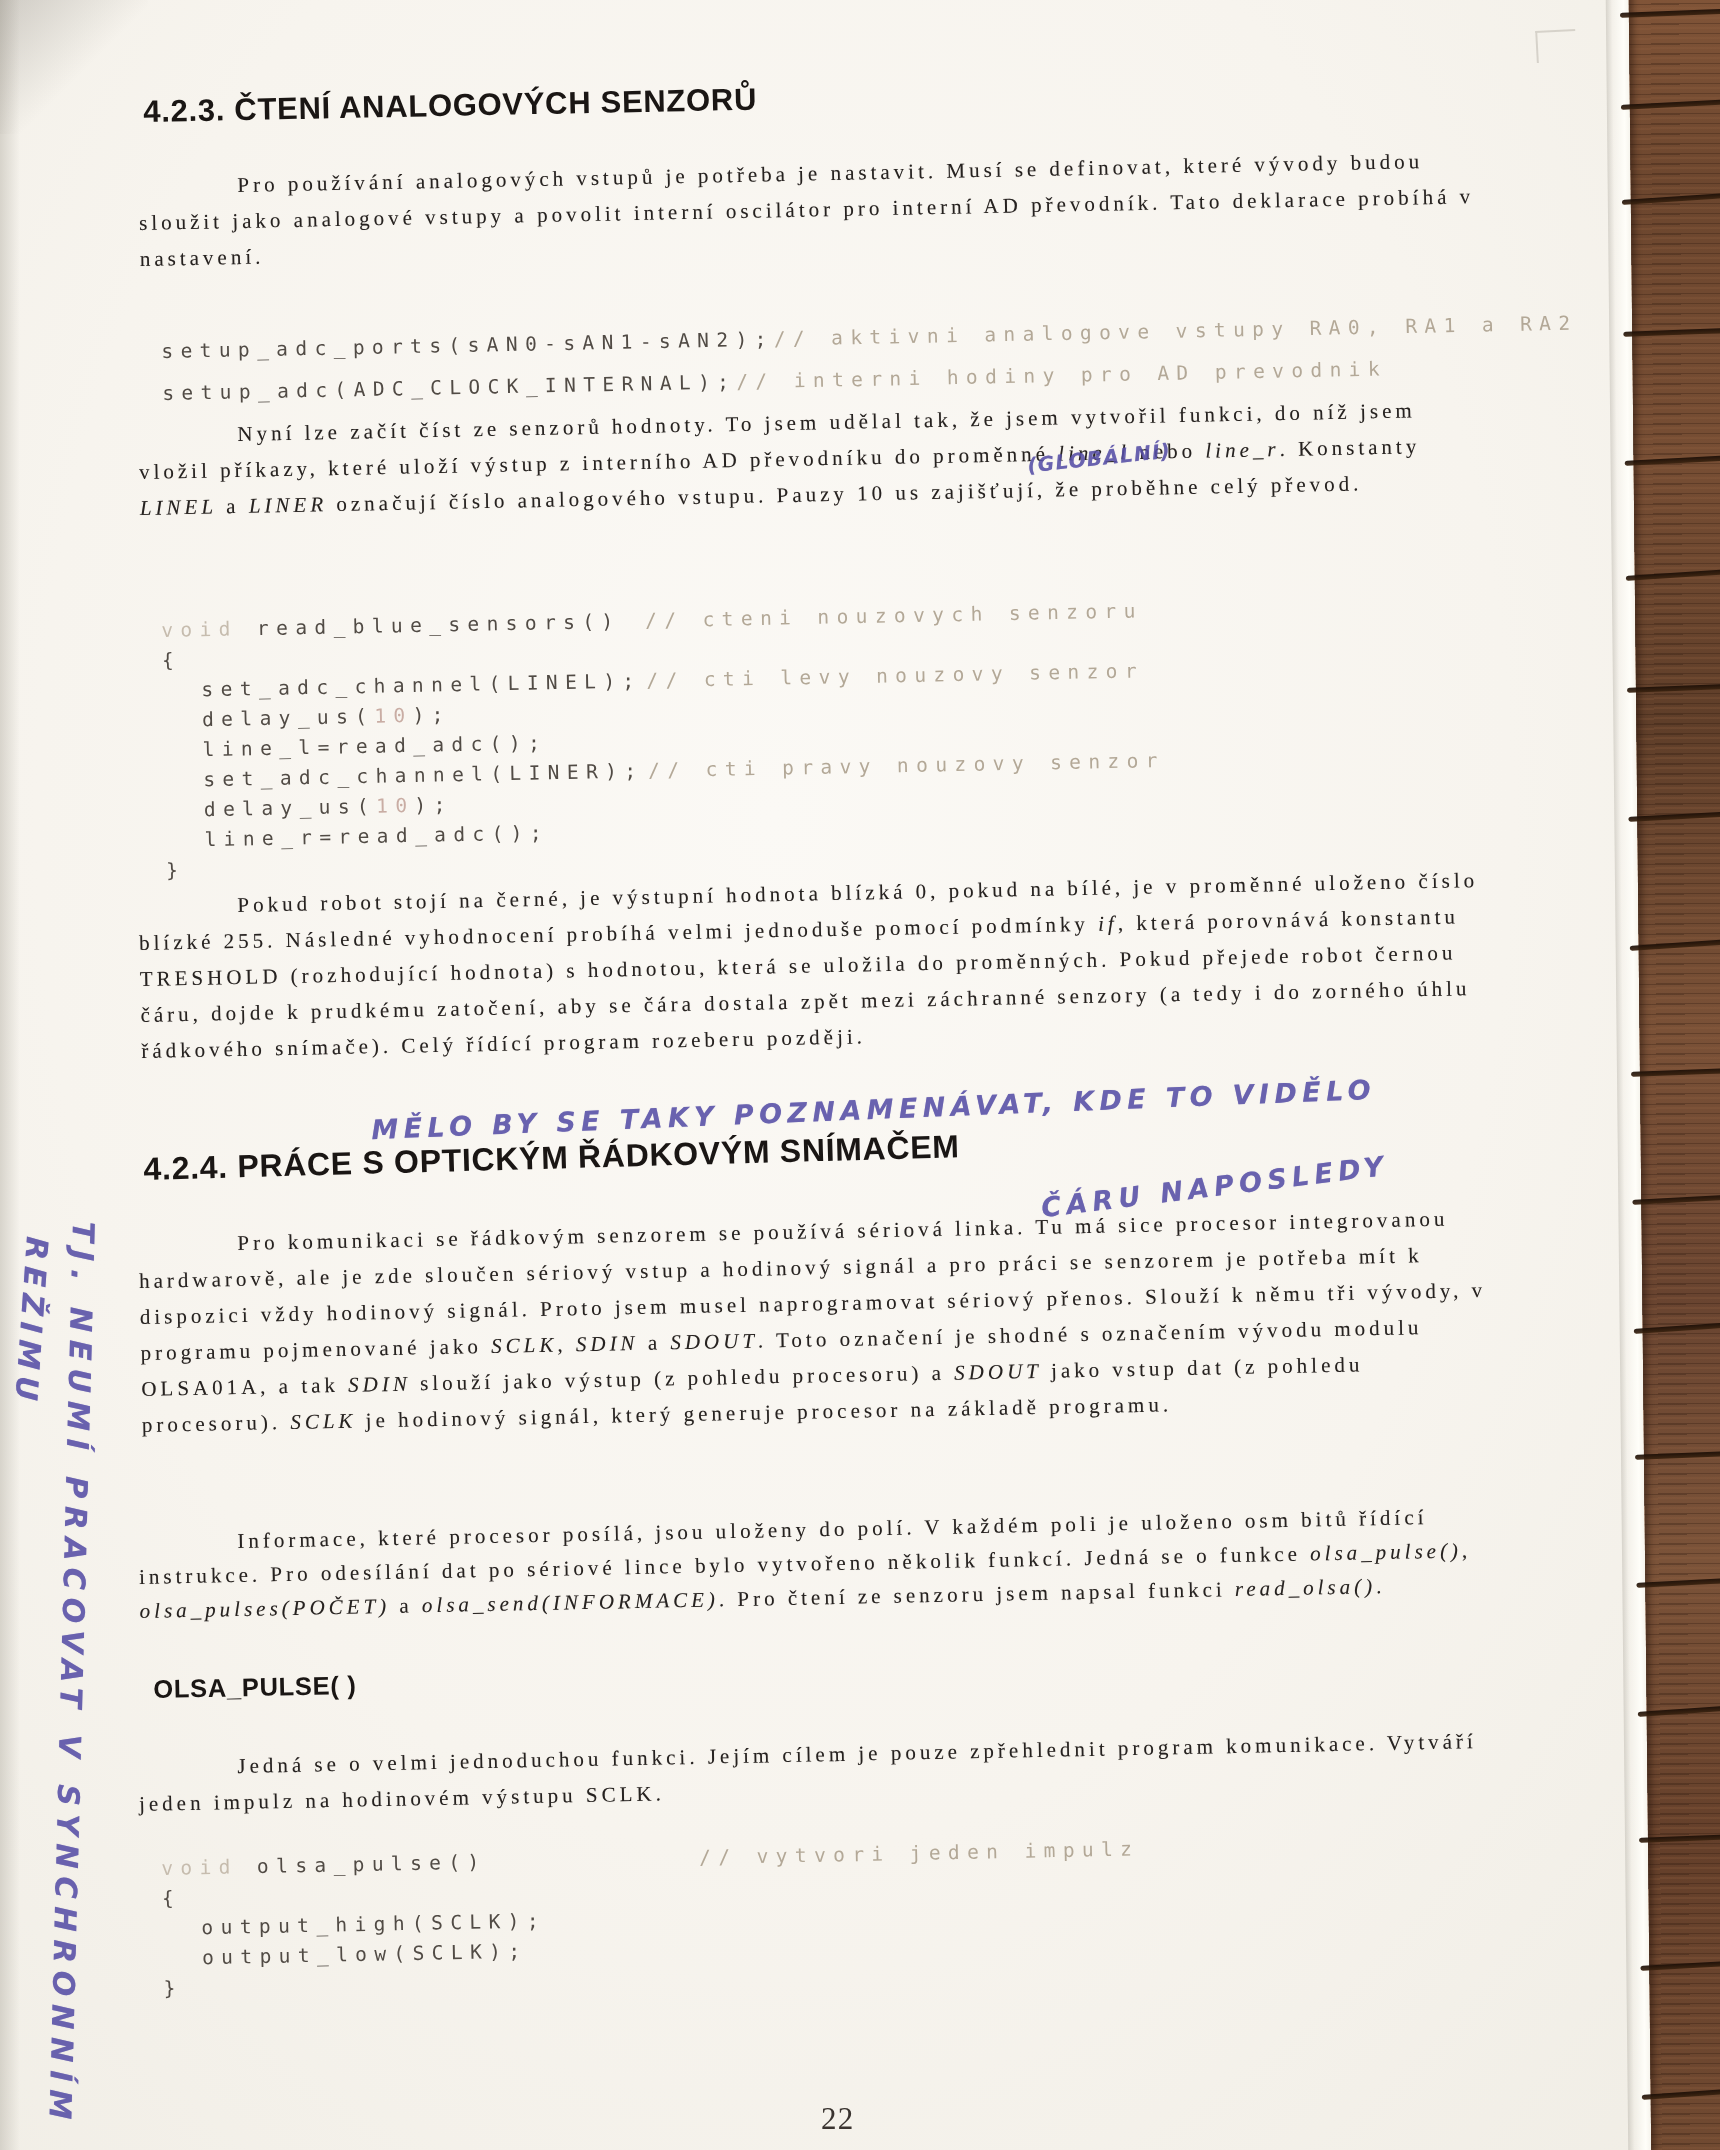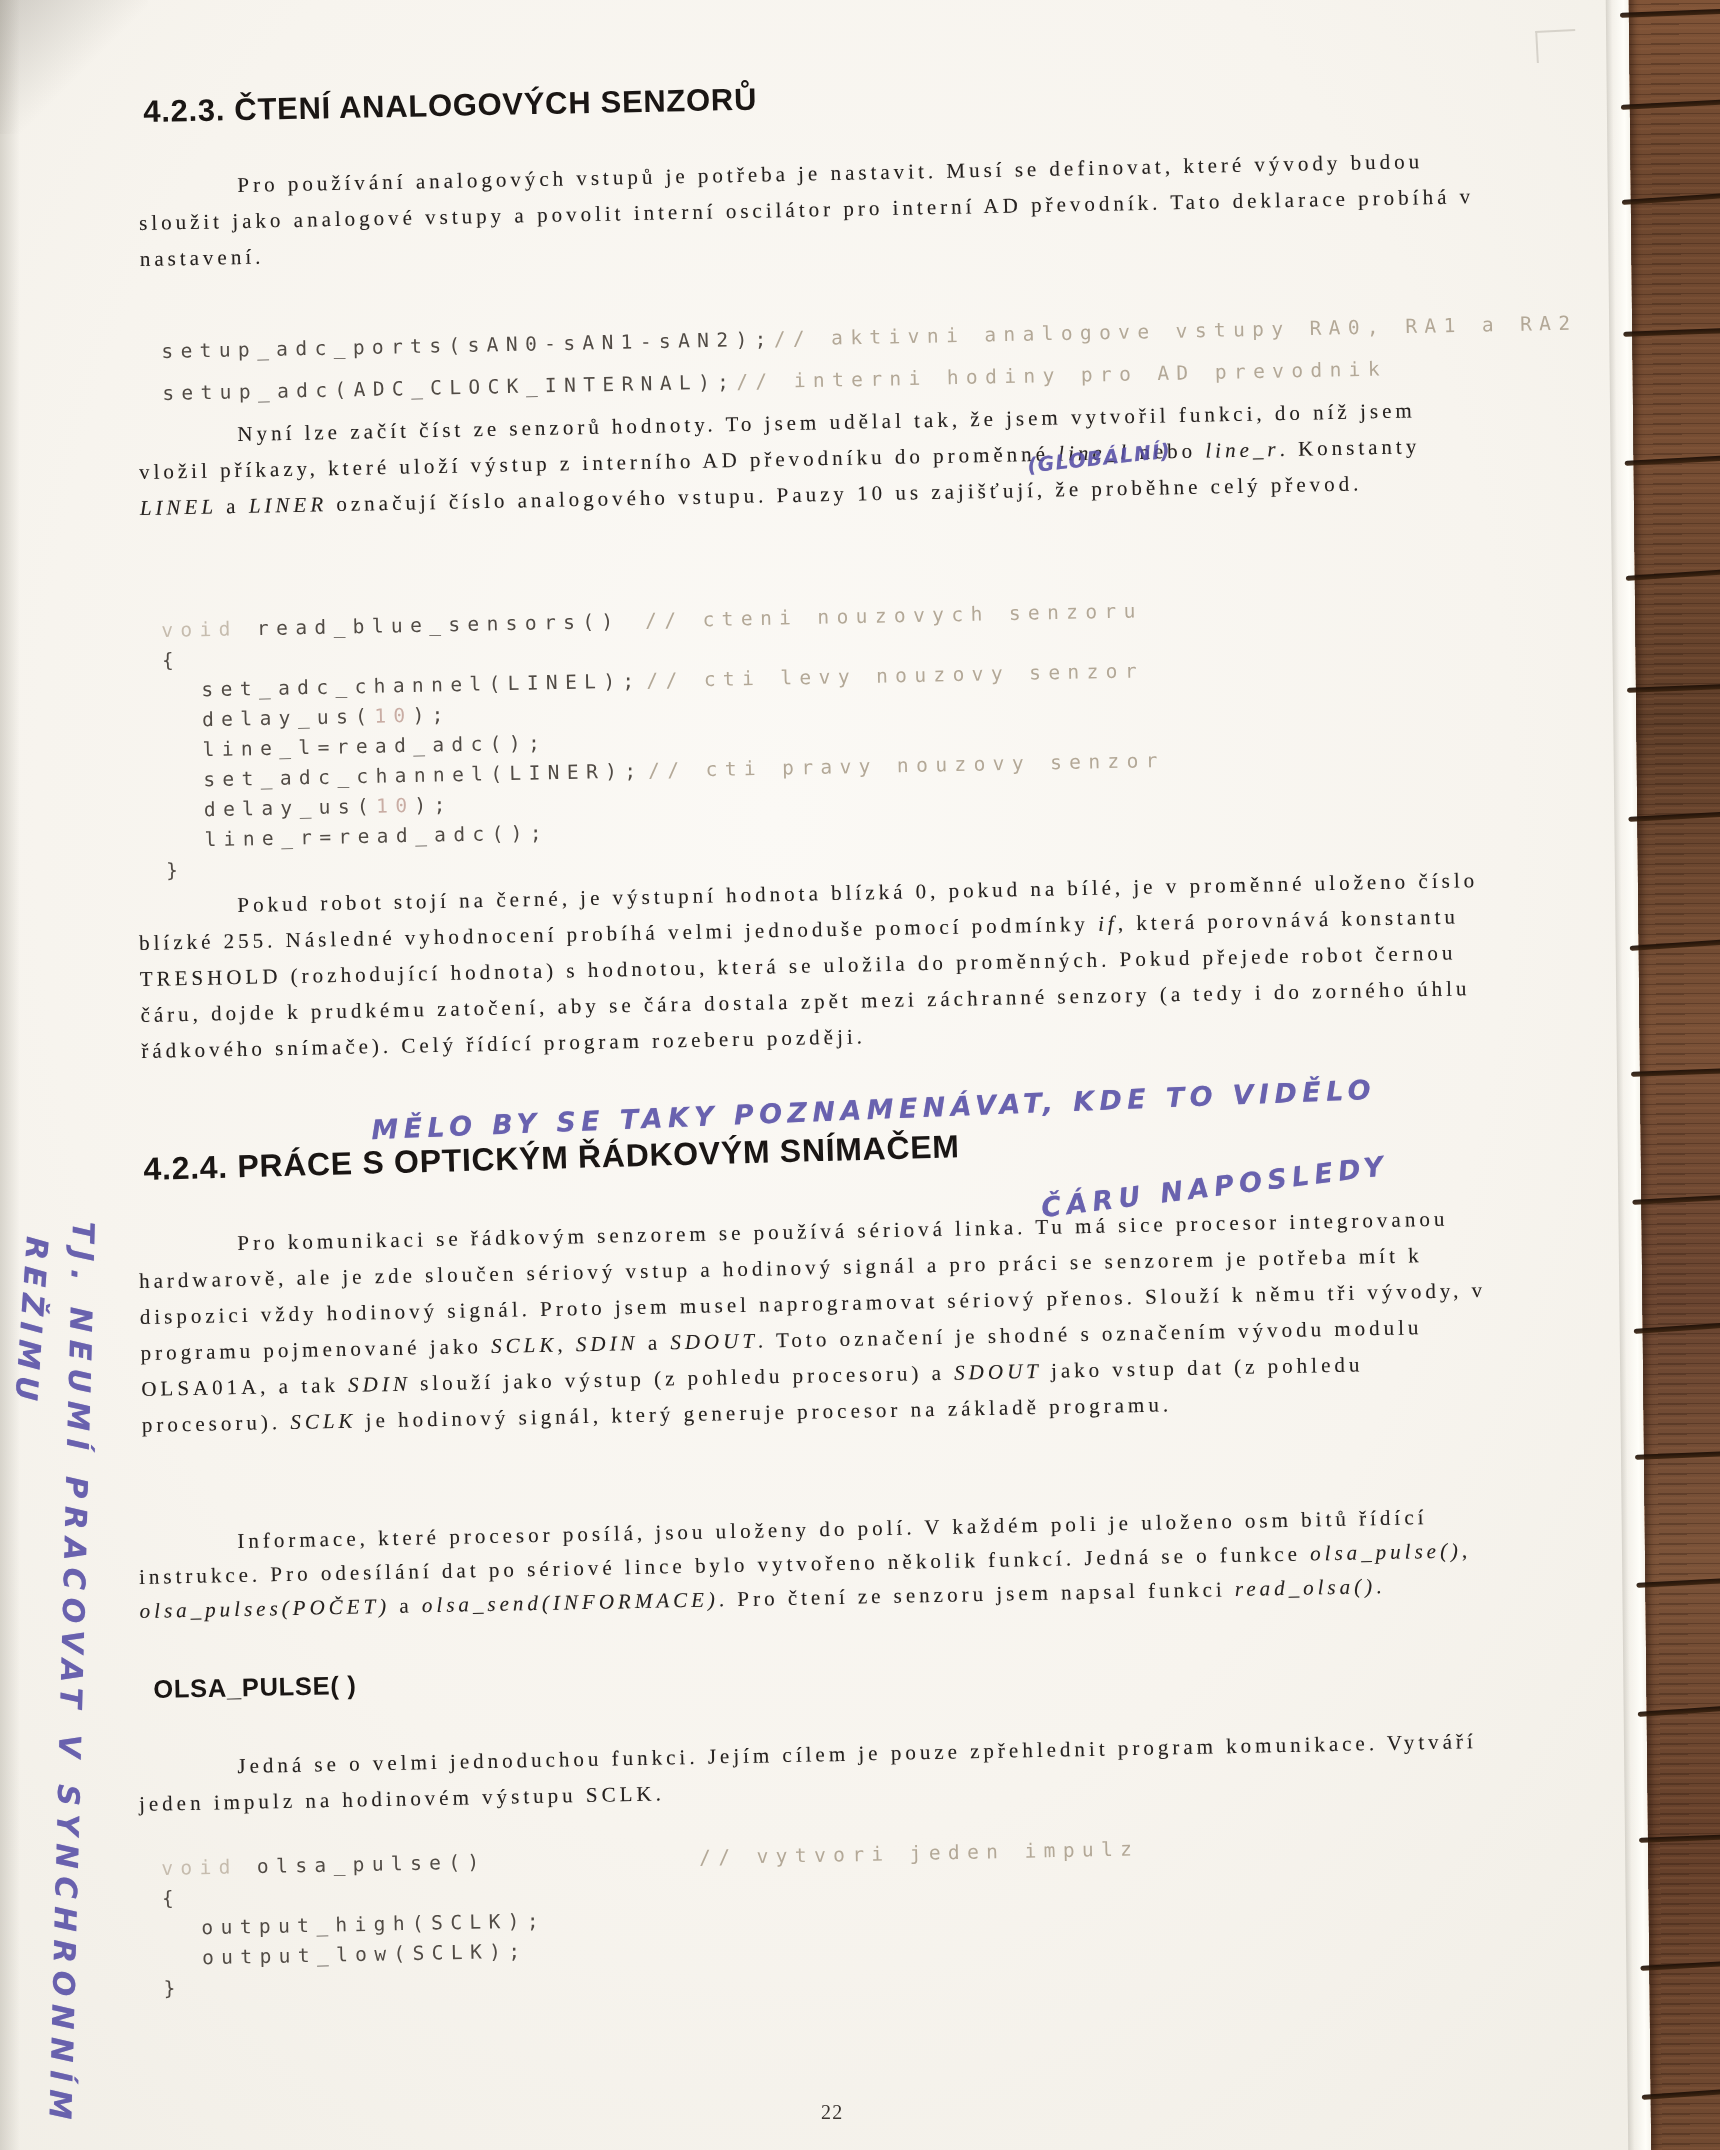--- a/index.html
+++ b/index.html
@@ -66,21 +66,21 @@
   .hw{font-family:"DejaVu Sans",sans-serif;font-style:italic;font-weight:bold;
     color:#564ea6;white-space:nowrap;opacity:.88;
     text-shadow:0 0 0.7px rgba(86,78,166,0.55);}
   .hw-inline{left:1027px;top:446px;font-size:20px;letter-spacing:1.3px;transform:rotate(-6deg);}
   .hw-note1{left:371px;top:1094px;font-size:27px;letter-spacing:5.4px;transform:rotate(-2.3deg);}
   .hw-note2{left:1040px;top:1171px;font-size:27px;letter-spacing:5.4px;transform:rotate(-7deg);}
   .hw-side1{left:101px;top:1222px;font-size:30px;letter-spacing:8px;
     transform:rotate(91.5deg);transform-origin:0 0;}
   .hw-side2{left:55px;top:1238px;font-size:30px;letter-spacing:6.7px;
     transform:rotate(94deg);transform-origin:0 0;}
-  .pagenum{left:821px;top:2101px;font-size:20px;color:#3a3430;letter-spacing:1.3px;text-align:right;}
+  .pagenum{left:821px;top:2101px;font-size:31px;color:#3a3430;letter-spacing:1.3px;text-align:right;}
 </style>
 </head>
 <body>
 
 <div id="stage">
 
   <div class="edge-strip"></div>
   <div class="corner-shadow"></div>
   <div class="corner-mark"></div>
   <div class="paper-edge"></div>

